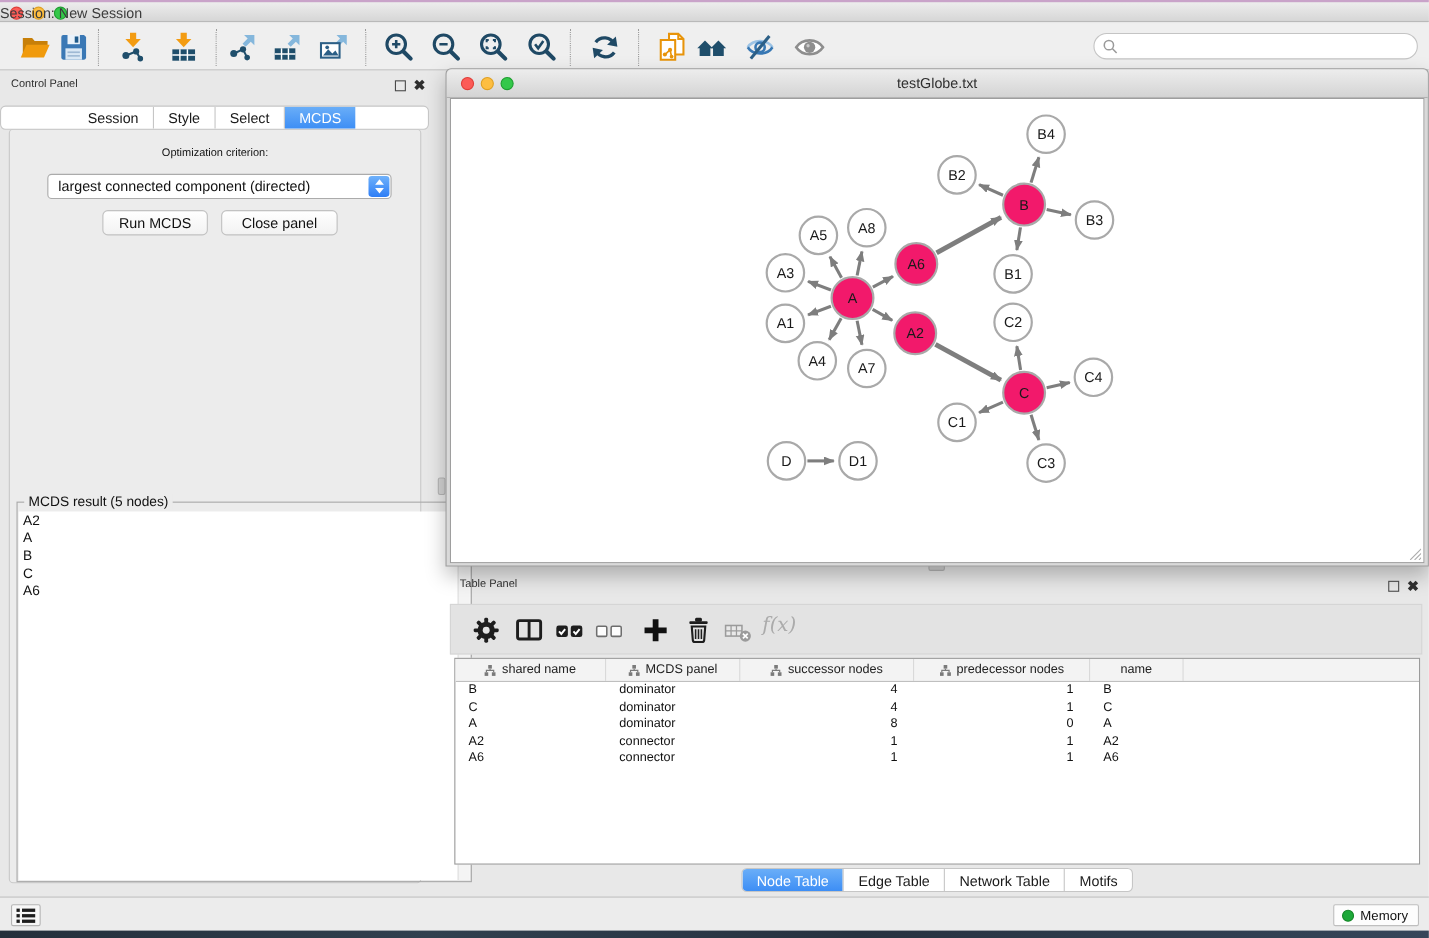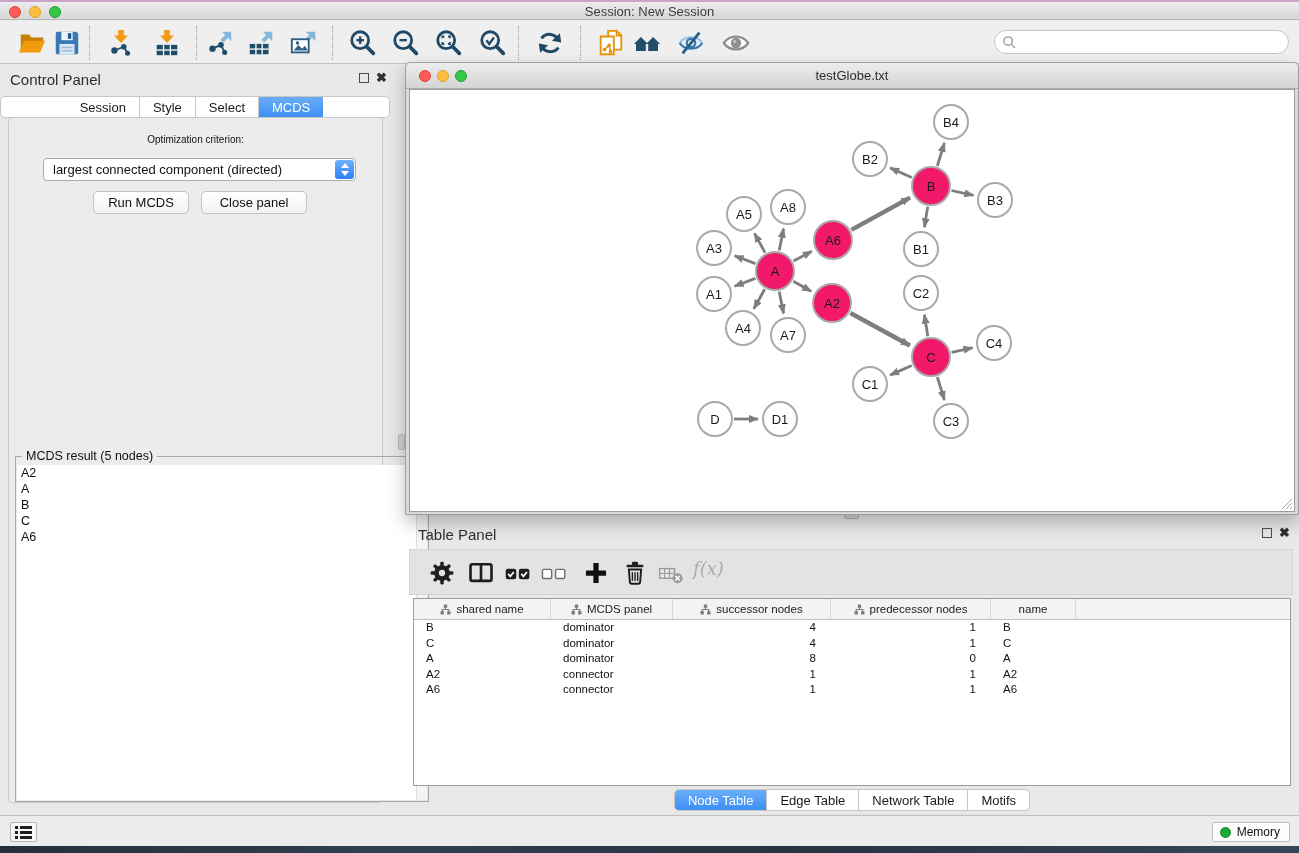--- a/index.html
+++ b/index.html
@@ -2,37 +2,37 @@
 <html><head>
 <meta charset="utf-8">
 <style>
   * { margin:0; padding:0; box-sizing:border-box; }
   html,body { width:1299px; height:853px; overflow:hidden; font-family:"Liberation Sans", sans-serif; }
   .app { position:relative; width:1299px; height:853px; background:#E8E8E8; font-family:"Liberation Sans", sans-serif; }
 
   
   .titlebar { position:absolute; left:0; top:0; width:1299px; height:20px;
     background:linear-gradient(#EDEDED,#D6D6D6); border-top:2px solid #C9A3C9; border-bottom:1px solid #B9B9B9; }
-  .titlebar .title { position:absolute; left:0; right:0; top:2px; text-align:center; font-size:13px; color:#3C3C3C; }
+  .titlebar .title { position:absolute; left:0; right:0; top:2px; text-align:left; font-size:13px; color:#3C3C3C; }
   .light { position:absolute; top:4px; width:12px; height:12px; border-radius:50%; }
   .light.red { left:9px;  background:#FC5B57; border:1px solid #DF3E38; }
   .light.yellow { left:29px; background:#FDBE41; border:1px solid #DFA023; }
   .light.green { left:49px; background:#34C84A; border:1px solid #1F9E31; }
 
   
   .toolbar { position:absolute; left:0; top:21px; width:1299px; height:43px; background:#EFEFEF; border-bottom:1px solid #C2C2C2; }
   .tbi { position:absolute; top:7px; width:30px; height:30px; cursor:pointer; }
   .vsep { position:absolute; top:5px; height:34px; width:0; border-left:1px dotted #9C9C9C; }
   .searchbox { position:absolute; right:10px; top:9px; width:295px; height:24px; background:#FFF; border:1px solid #C4C4C4; border-radius:12px; }
   .searchbox svg { position:absolute; left:7px; top:4px; }
   .searchbox input { position:absolute; left:26px; top:1px; width:260px; height:20px; border:none; outline:none; font-size:12px; background:transparent; }
 
   
   .cp-header { position:absolute; left:0; top:65px; width:390px; height:26px; }
-  .panel-title { position:absolute; left:10px; top:6px; font-size:15px; color:#2E2E2E; }
+  .panel-title { position:absolute; left:10px; top:6px; font-size:10px; color:#2E2E2E; }
   .float-btn { position:absolute; top:8px; width:10px; height:10px; border:1.5px solid #4A4A4A; cursor:pointer; }
   .close-btn { position:absolute; top:5px; font-size:13px; font-weight:bold; color:#2E2E2E; cursor:pointer; }
   .cp-tabs { position:absolute; left:0; top:96px; width:390px; display:flex; justify-content:center; z-index:3; }
   .seg { display:inline-flex; border:1px solid #C6C6C6; border-radius:5px; overflow:hidden; background:#FFF; height:22px; }
   .seg .t { padding:0 13px; line-height:21px; font-size:13px; color:#1A1A1A; border-left:1px solid #C6C6C6; cursor:pointer; white-space:nowrap; }
   .seg .t:first-child { border-left:none; }
   .seg .t.active { background:linear-gradient(#6AAEF8,#3D8EF5); color:#FFF; }
   .cp-content { position:absolute; left:8px; top:117px; width:375px; height:686px; background:#ECECEC; border:1px solid #C9C9C9; border-radius:4px; }
   .opt-label { position:absolute; left:0; width:100%; top:16px; text-align:center; font-size:10px; color:#111; }
   .opt-select { position:absolute; left:34px; top:40px; width:313px; height:23px; background:#FFF; border:1px solid #ABABAB; border-radius:4px; cursor:pointer; }

